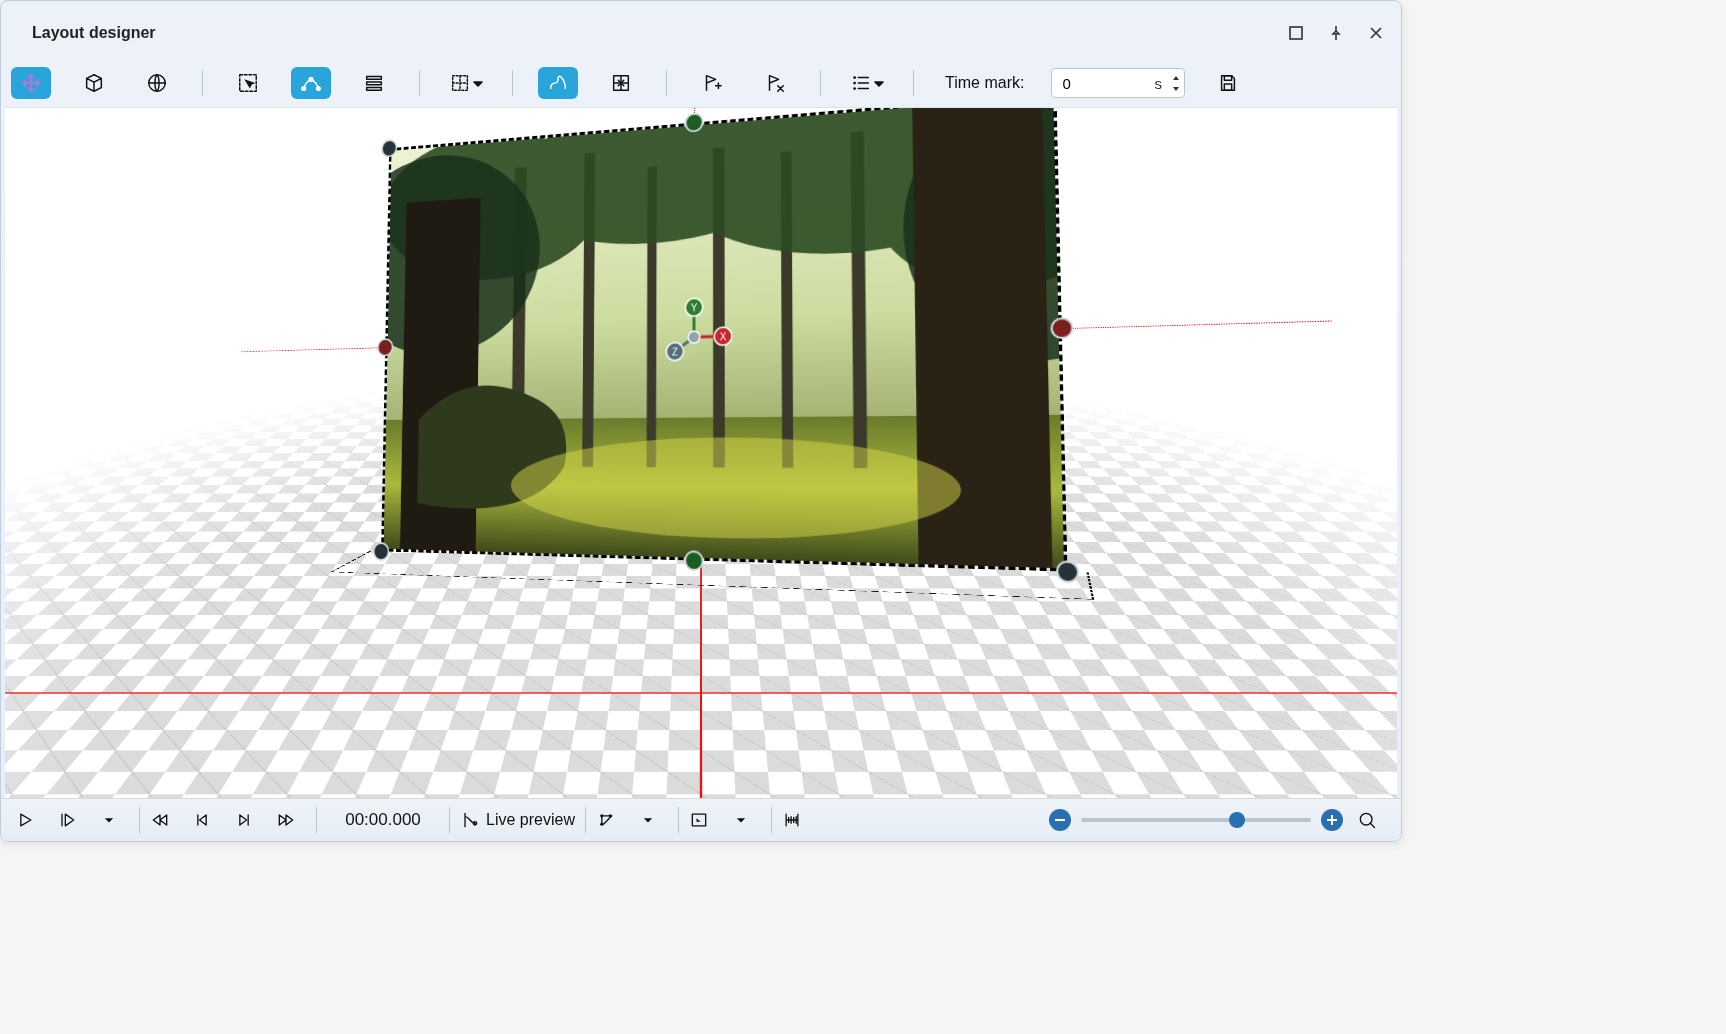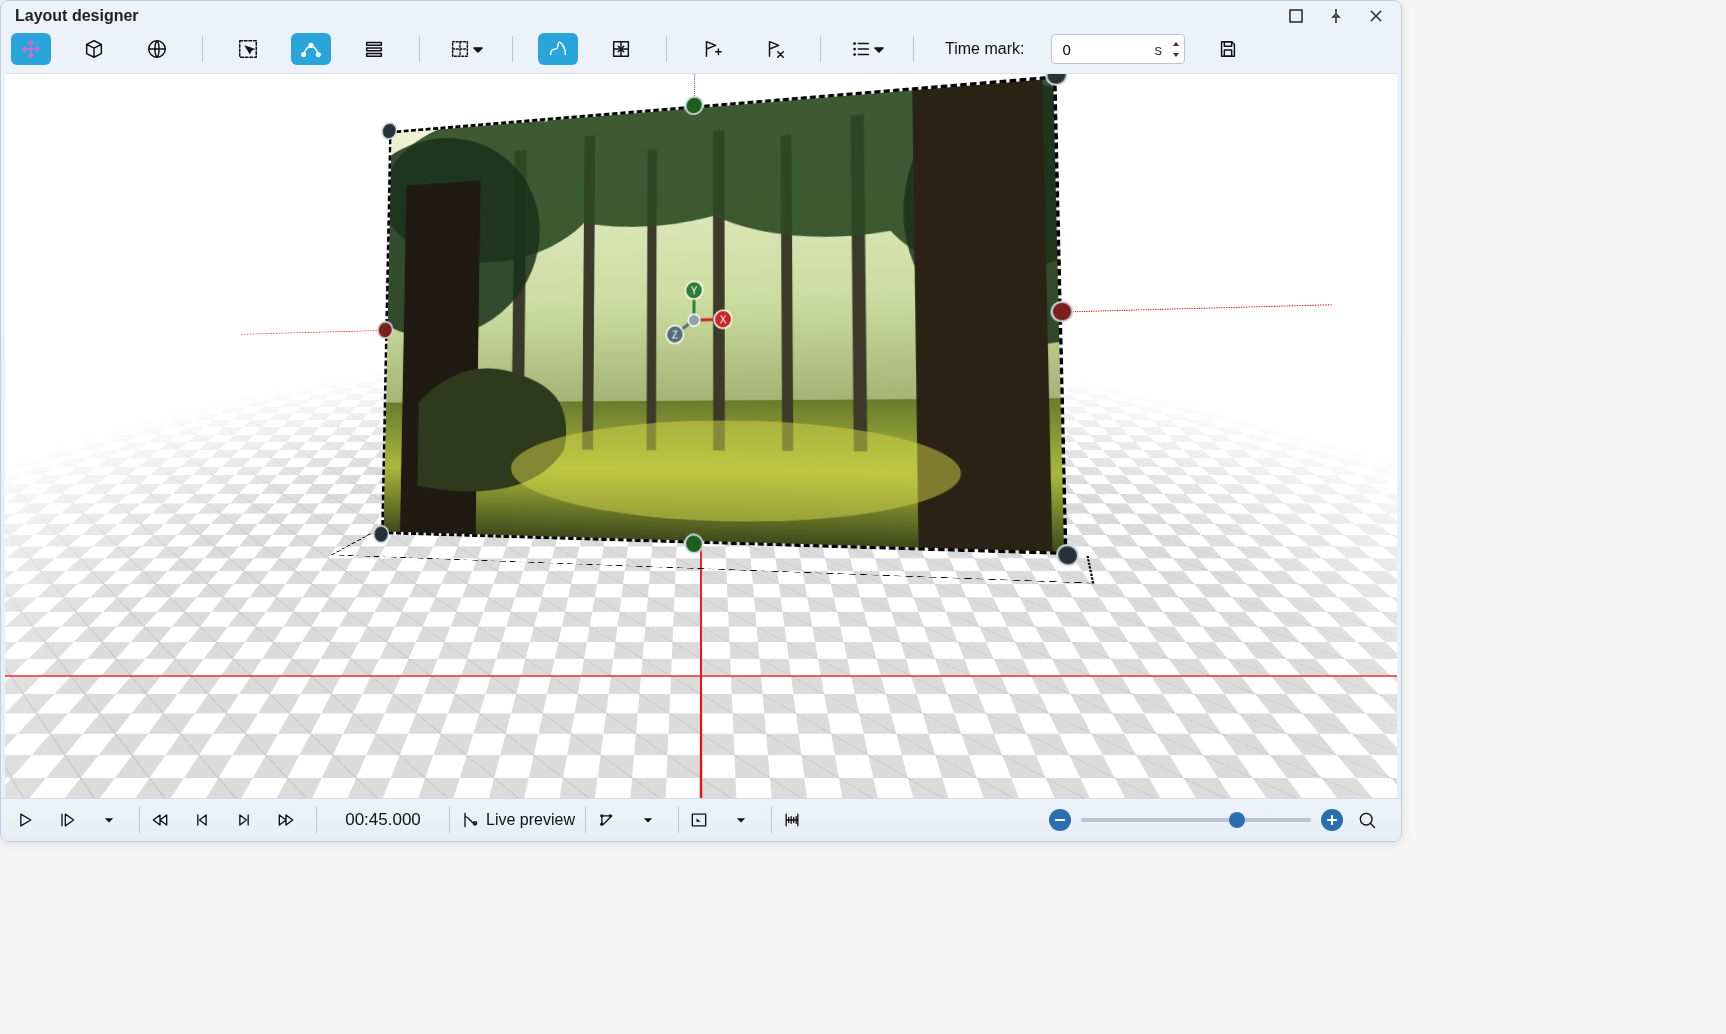--- a/index.html
+++ b/index.html
@@ -1,20 +1,20 @@
 <!DOCTYPE html>
 <html><head>
 <meta charset="utf-8">
 <style>
   html,body{margin:0;padding:0;height:100%;font-family:"Segoe UI",Arial,sans-serif;font-size:15px;color:#111;}
   body{background:#f5f5f5;display:flex;align-items:flex-start;justify-content:flex-start;}
   .window{width:1400px;height:840px;margin:0;background:linear-gradient(180deg,#ecf2f8 0%,#e7eef6 100%);border:1px solid #bcd0de;border-radius:8px;box-shadow:0 2px 10px rgba(0,0,0,.1);display:flex;flex-direction:column;overflow:hidden;}
   
   .titlebar{display:flex;align-items:center;justify-content:space-between;padding:6px 10px 2px 14px;}
-  .titlebar h1{font-size:16px;font-weight:600;margin:0;color:#222;}
+  .titlebar h1{font-size:16px;font-weight:600;margin:17px;color:#222;}
   .titlebar .ctrls{display:flex;gap:22px;align-items:center;padding-right:6px;}
   .winbtn{width:18px;height:18px;display:flex;align-items:center;justify-content:center;color:#333;cursor:pointer;}
   .winbtn svg{width:16px;height:16px;stroke:#333;fill:none;stroke-width:1.6;}
   
   .toolbar{display:flex;align-items:center;gap:23px;padding:6px 10px 8px 10px;flex-wrap:wrap;}
   .tbtn{height:32px;min-width:32px;padding:0 4px;border-radius:6px;display:flex;align-items:center;justify-content:center;cursor:pointer;position:relative;}
   .tbtn.active{background:#29a5dc;}
   .tbtn.active svg{stroke:#fff;fill:none;}
   .tbtn svg{width:22px;height:22px;stroke:#111;fill:none;stroke-width:1.6;stroke-linecap:round;stroke-linejoin:round;}
   .sep{width:1px;height:26px;background:#b8c6d2;margin:0 2px;}
@@ -347,21 +347,21 @@
       <svg viewBox="0 0 24 24">
           <path d="M7 6l8 6-8 6zM17 6v12"></path>
         </svg>
     </div>
     <div class="bbtn">
       <svg viewBox="0 0 24 24">
           <path d="M4 6l8 6-8 6zM12 6l8 6-8 6z"></path>
         </svg>
     </div>
     <div class="sep"></div>
-    <div class="timecode">00:45.000</div>
+    <div class="timecode">00:00.000</div>
     <div class="sep"></div>
     <div class="bbtn live">
       <svg viewBox="0 0 24 24">
           <path d="M6 4v16M6 8c6 0 6 8 12 8"></path>
           <circle cx="18" cy="16" r="2"></circle>
           <circle cx="18" cy="16" r="1" fill="#111" stroke="none"></circle>
         </svg>
       <span>Live preview</span>
     </div>
     <div class="sep"></div>

